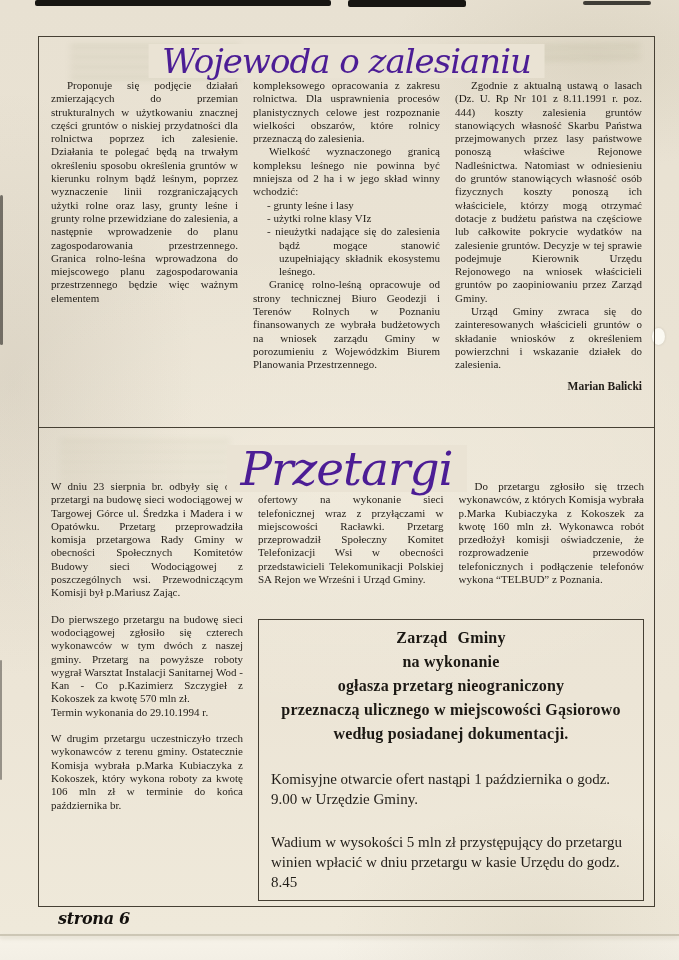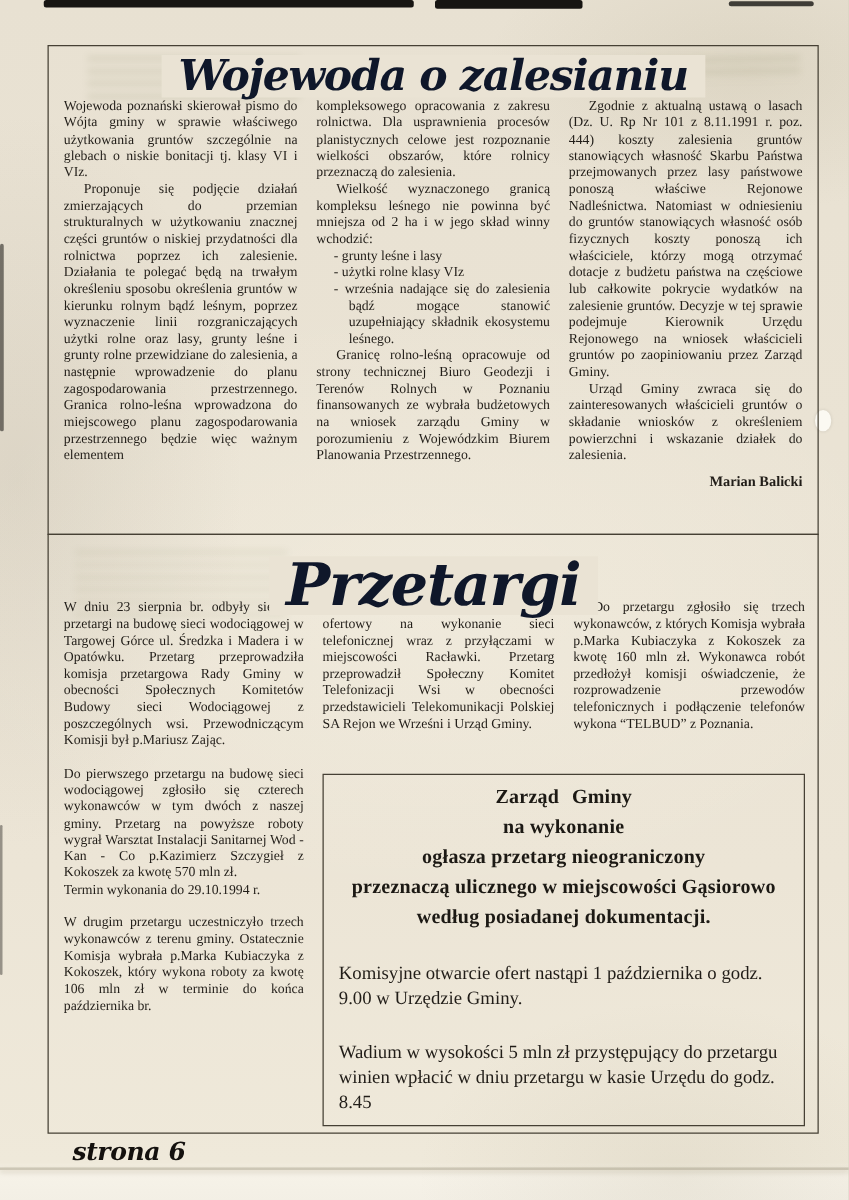--- a/index.html
+++ b/index.html
@@ -36,22 +36,22 @@
   
   .sect{
     position:absolute;left:38px;width:617px;
     border:1px solid #464034;
     box-sizing:border-box;
   }
   .sect1{top:36px;height:392px;padding:42px 12px 6px 12px;}
   .sect2{top:427px;height:480px;padding:52px 10px 8px 12px;}
   .sect-title{
     position:absolute;left:50%;transform:translateX(-50%);
-    font-family:"DejaVu Serif", serif;font-style:italic;font-weight:bold;
-    color:#0f172a;background:#eae3d4;padding:0 14px;white-space:nowrap;
+    font-family:"DejaVu Serif", serif;font-style:italic;font-weight:normal;
+    color:#4c1d95;background:#eae3d4;padding:0 14px;white-space:nowrap;
     letter-spacing:-1px;line-height:1;
   }
   .sect1 .sect-title{top:-16px;font-size:34px;}
   .sect2 .sect-title{top:-14px;font-size:47px;}
 
   
   .cols{display:flex;gap:15px;height:100%;}
   .col{flex:1;overflow:hidden;}
   .body-text p{
     margin:0;font-size:11px;line-height:13.3px;text-align:justify;
@@ -78,21 +78,21 @@
   .notice-head .nh-wide{word-spacing:6px;}
   .notice p{font-size:15px;line-height:20px;margin:0;text-align:left;}
   .notice p.np1{margin-top:16px;}
   .notice p.np2{margin-top:23px;}
   .notice p.np3{margin-top:23px;}
 
   
   .footer{position:absolute;left:38px;top:909px;width:617px;display:flex;justify-content:space-between;align-items:flex-start;}
   .footer .f-item{
     font-family:"DejaVu Serif", serif;font-style:italic;font-weight:bold;
-    font-size:20px;color:#14110e;letter-spacing:-0.3px;
+    font-size:16px;color:#14110e;letter-spacing:-0.3px;
   }
   .footer .f-left{margin-left:20px;}
 </style>
 </head>
 <body>
 
 <div class="page">
 
   <div class="scan-edge edge-a"></div>
   <div class="scan-edge edge-b"></div>
@@ -102,30 +102,29 @@
   <div class="ghost ghost-a"></div>
   <div class="ghost ghost-b"></div>
   <div class="ghost ghost-c"></div>
   <div class="hole"></div>
   <div class="crease"></div>
 
   <section class="sect sect1">
     <h1 class="sect-title">Wojewoda o zalesianiu</h1>
     <div class="cols body-text">
       <div class="col">
-        <p>Wojewoda poznański skierował pismo do Wójta gminy w sprawie właściwego użytkowania gruntów szczególnie na glebach o niskie bonitacji tj. klasy VI i VIz.</p>
         <p class="indent">Proponuje się podjęcie działań zmierzających do przemian strukturalnych w użytkowaniu znacznej części gruntów o niskiej przydatności dla rolnictwa poprzez ich zalesienie. Działania te polegać będą na trwałym określeniu sposobu określenia gruntów w kierunku rolnym bądź leśnym, poprzez wyznaczenie linii rozgraniczających użytki rolne oraz lasy, grunty leśne i grunty rolne przewidziane do zalesienia, a następnie wprowadzenie do planu zagospodarowania przestrzennego. Granica rolno-leśna wprowadzona do miejscowego planu zagospodarowania przestrzennego będzie więc ważnym elementem</p>
       </div>
       <div class="col">
         <p>kompleksowego opracowania z zakresu rolnictwa.  Dla usprawnienia procesów planistycznych celowe jest rozpoznanie wielkości obszarów, które rolnicy przeznaczą do zalesienia.</p>
         <p class="indent">Wielkość wyznaczonego granicą kompleksu leśnego nie powinna być mniejsza od 2 ha i w jego skład winny wchodzić:</p>
         <ul class="dash">
           <li>- grunty leśne i lasy</li>
           <li>- użytki rolne klasy VIz</li>
-          <li>- września nadające się do zalesienia bądź mogące stanowić uzupełniający składnik ekosystemu leśnego.</li>
+          <li>- nieużytki nadające się do zalesienia bądź mogące stanowić uzupełniający składnik ekosystemu leśnego.</li>
         </ul>
         <p class="indent">Granicę rolno-leśną opracowuje od strony technicznej Biuro Geodezji i Terenów Rolnych w Poznaniu finansowanych ze wybrała budżetowych na wniosek zarządu Gminy w porozumieniu z Wojewódzkim Biurem Planowania Przestrzennego.</p>
       </div>
       <div class="col">
         <p class="indent">Zgodnie z aktualną ustawą o lasach (Dz. U. Rp Nr 101 z 8.11.1991 r. poz. 444) koszty zalesienia gruntów stanowiących własność Skarbu Państwa przejmowanych przez lasy państwowe ponoszą właściwe Rejonowe Nadleśnictwa. Natomiast w odniesieniu do gruntów stanowiących własność osób fizycznych koszty ponoszą ich właściciele, którzy mogą otrzymać dotacje z budżetu państwa na częściowe lub całkowite pokrycie wydatków na zalesienie gruntów.  Decyzje w tej sprawie podejmuje Kierownik Urzędu Rejonowego na wniosek właścicieli gruntów po zaopiniowaniu przez Zarząd Gminy.</p>
         <p class="indent">Urząd Gminy zwraca się do zainteresowanych właścicieli gruntów o składanie wniosków z określeniem powierzchni i wskazanie działek do zalesienia.</p>
         <p class="byline">Marian Balicki</p>
       </div>
     </div>
   </section>

